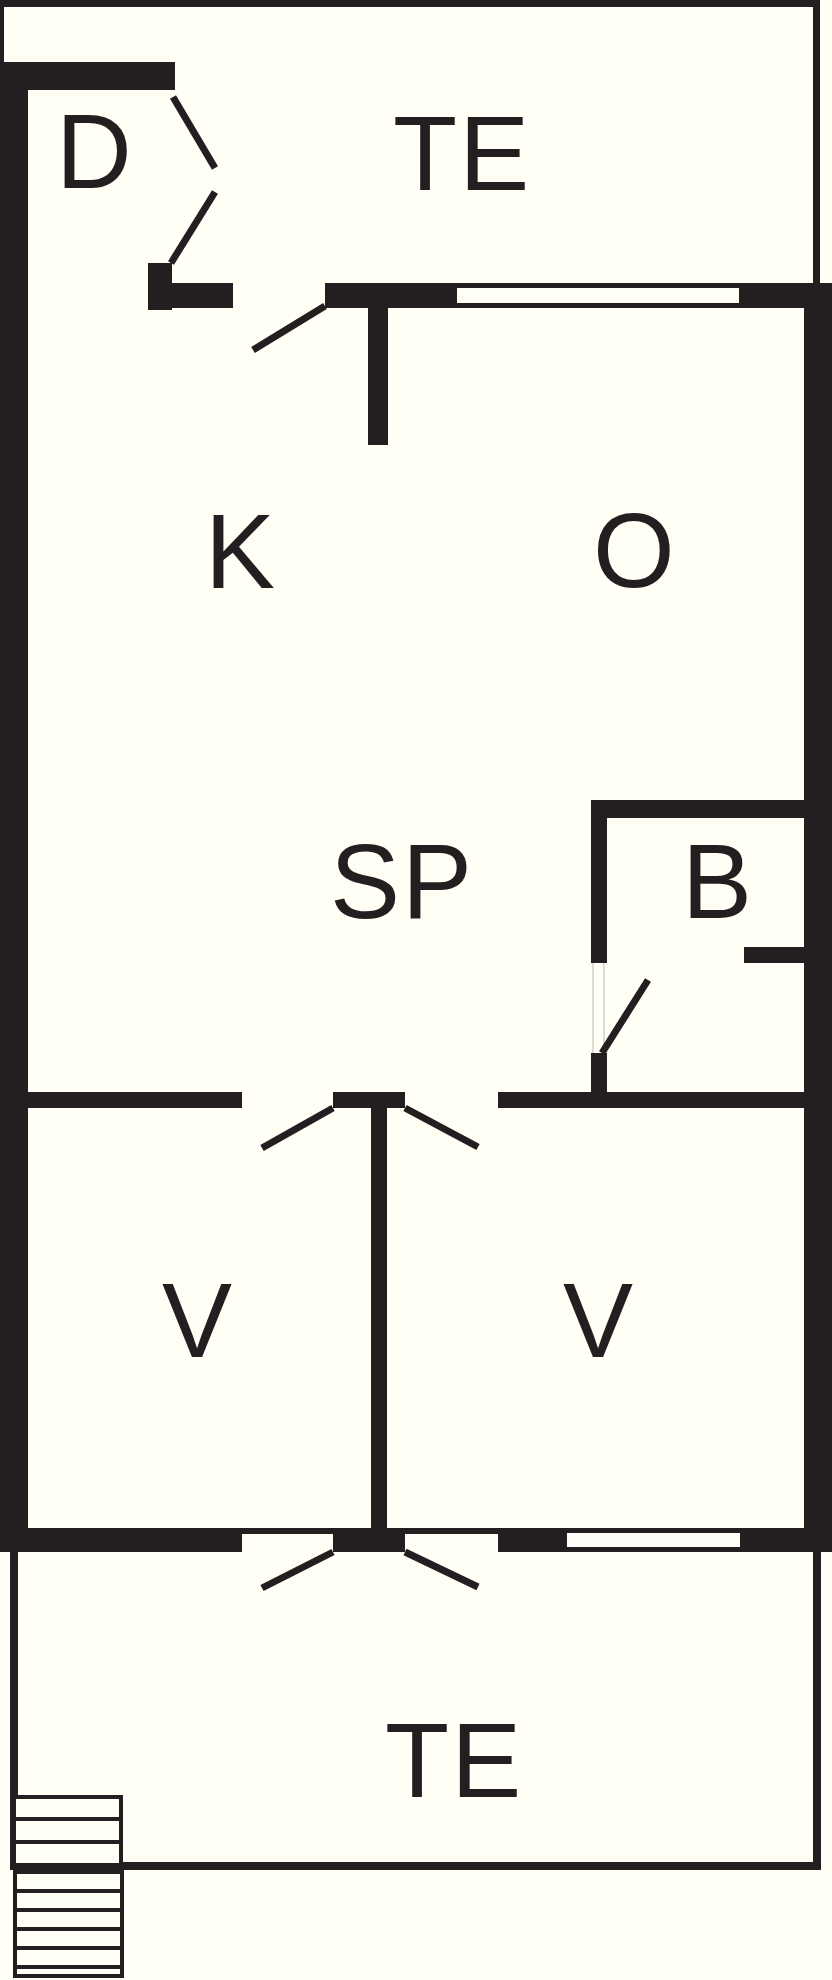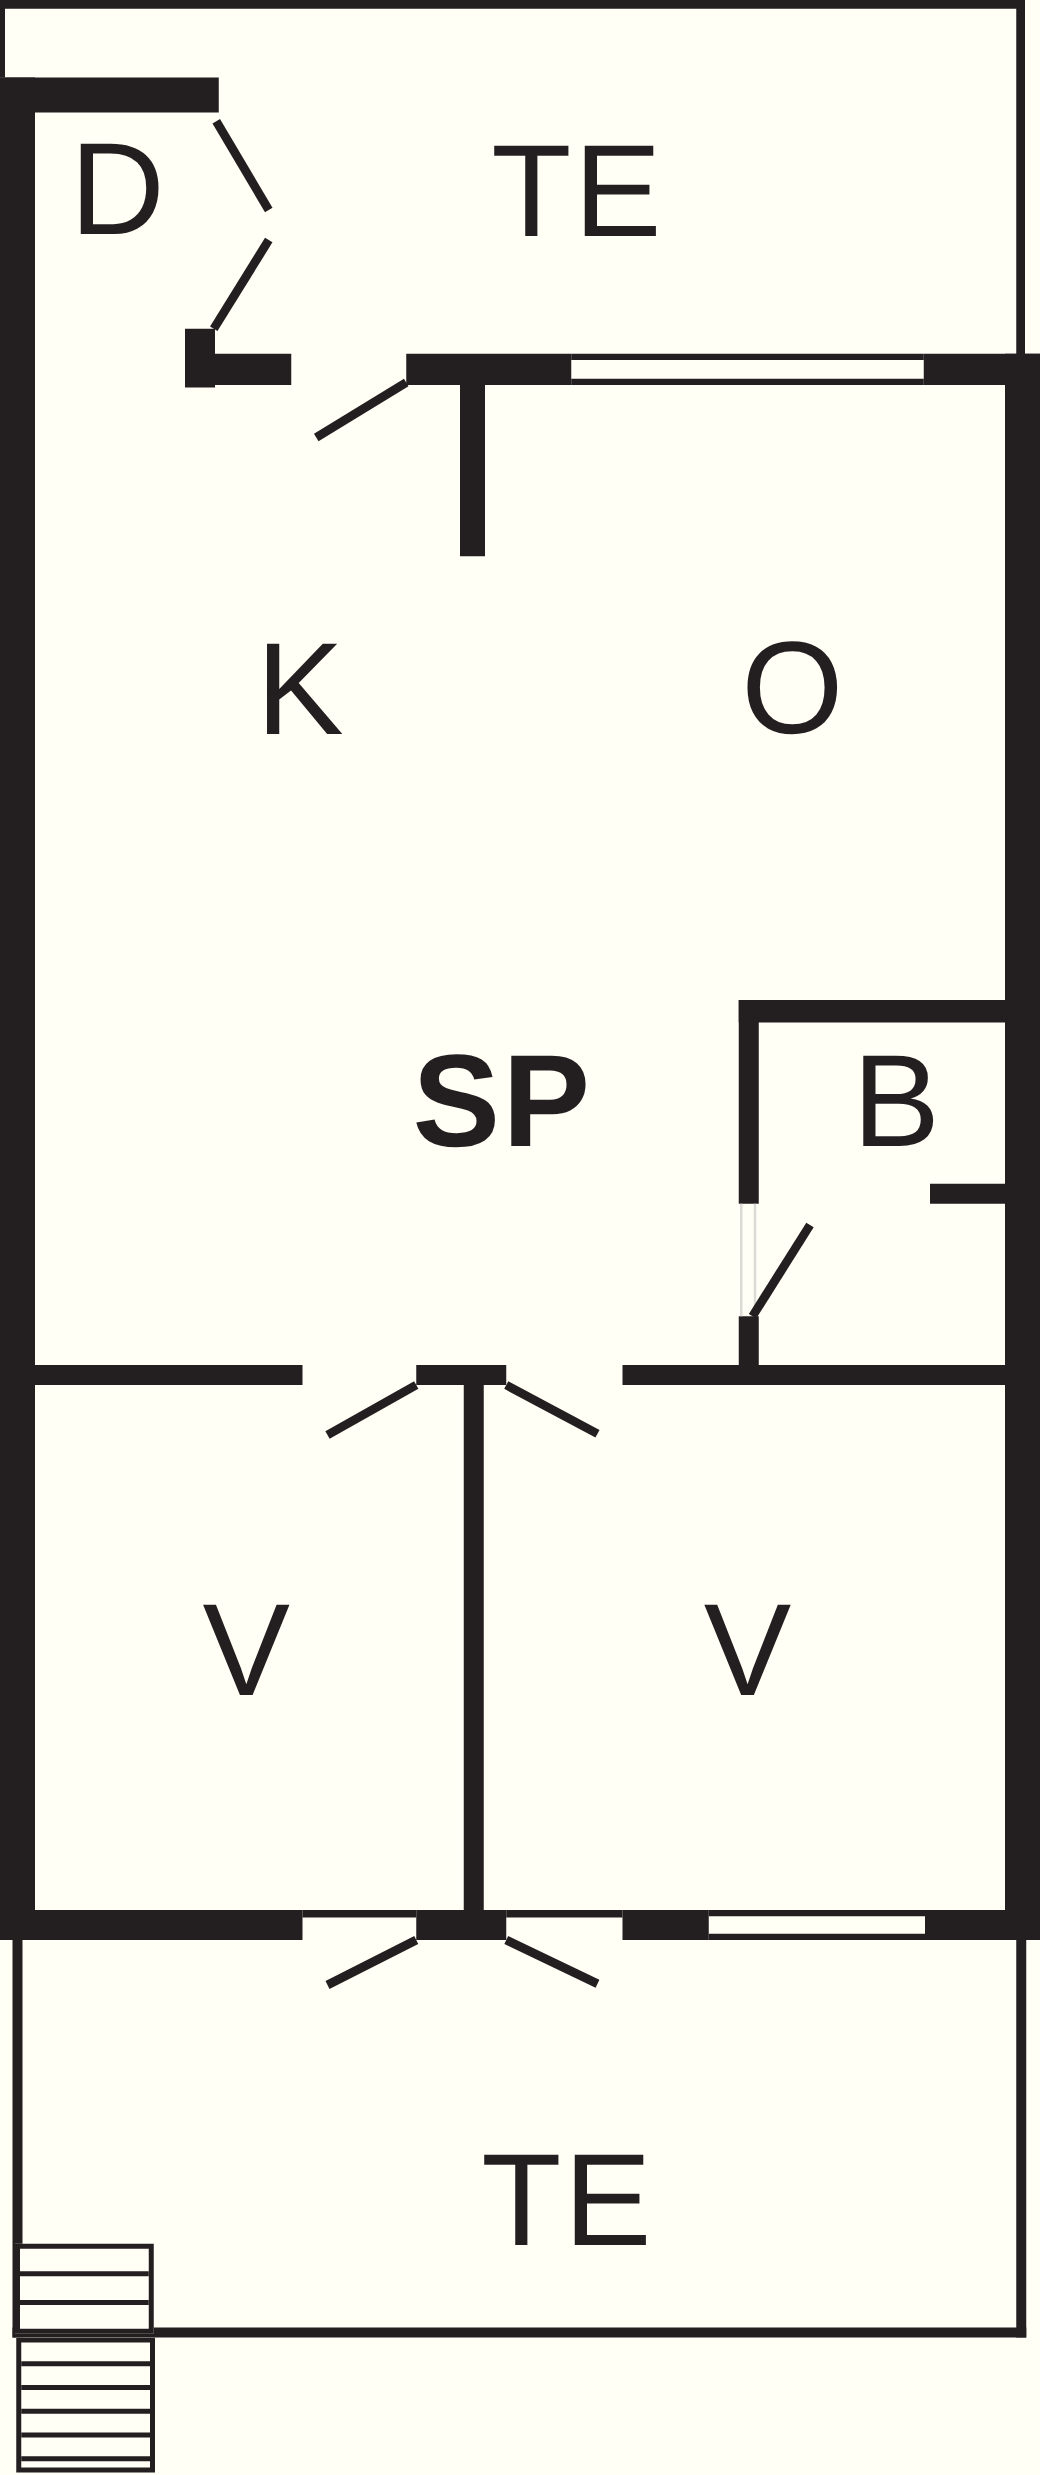--- a/index.html
+++ b/index.html
@@ -104,19 +104,19 @@
     <div class="tread" style="top:34px;"></div>
     <div class="tread" style="top:53px;"></div>
     <div class="tread" style="top:72px;"></div>
     <div class="tread" style="top:91px;"></div>
   </div>
 
   <span class="label" style="left:56px;top:99px;">D</span>
   <span class="label" style="left:393px;top:101px;">TE</span>
   <span class="label" style="left:205px;top:499px;">K</span>
   <span class="label" style="left:593px;top:498px;">O</span>
-  <span class="label" style="left:330px;top:829px;font-weight:bold;">SP</span>
+  <span class="label" style="left:330px;top:829px;">SP</span>
   <span class="label" style="left:682px;top:829px;">B</span>
   <span class="label" style="left:162px;top:1268px;">V</span>
   <span class="label" style="left:563px;top:1268px;">V</span>
   <span class="label" style="left:385px;top:1708px;">TE</span>
 
 </div>
 
 </body></html>

